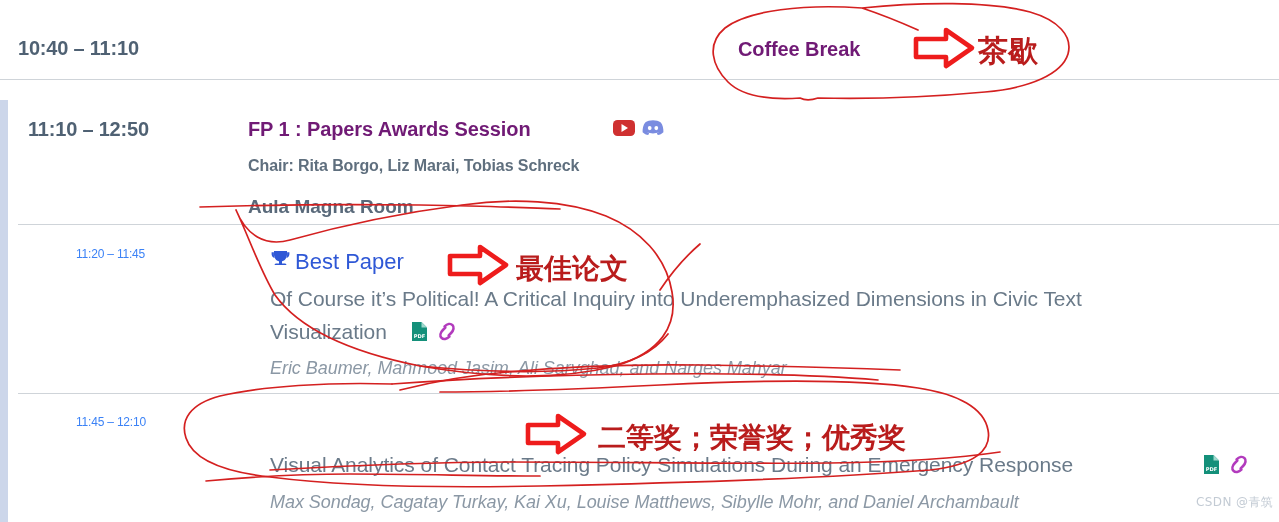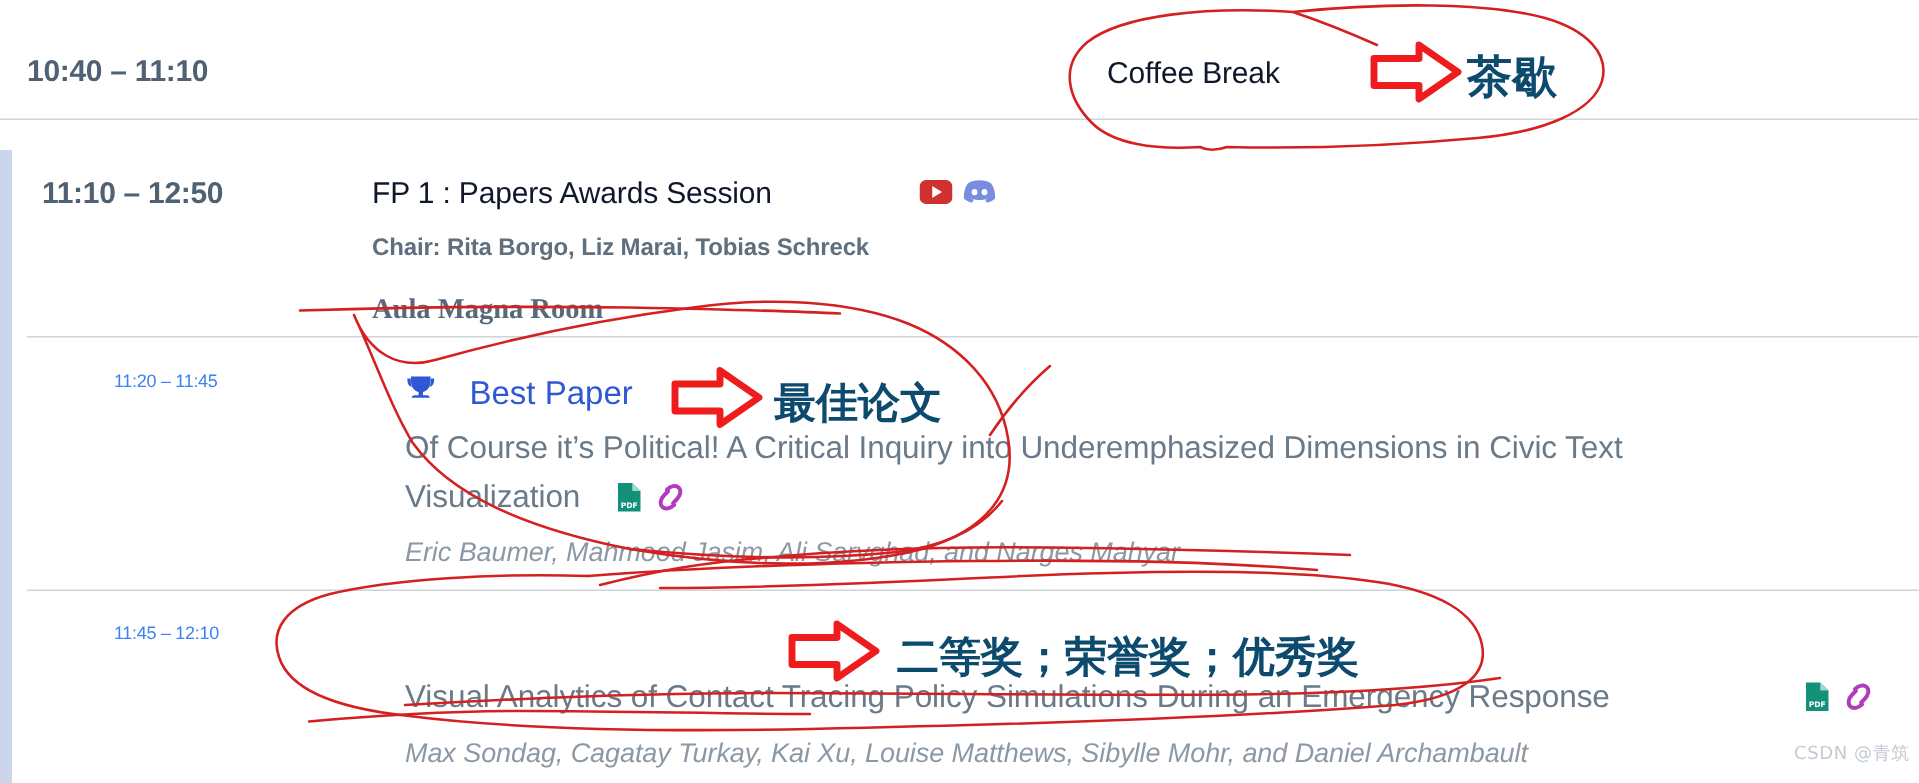--- a/index.html
+++ b/index.html
@@ -27,51 +27,50 @@
     white-space:nowrap;
   }
   .time.sub{
     font-weight:normal;
     font-size:12px;
     color:#3b82f6;
   }
 
   .sess-title{
     position:absolute;
-    font-weight:normal;
+    font-weight:bold;
     font-size:20px;
-    color:#0f172a;
+    color:#701a75;
     white-space:nowrap;
     letter-spacing:-0.1px;
   }
   .sess-chair{
     position:absolute;
     font-weight:bold;
     font-size:16px;
     color:#5f6f7e;
     white-space:nowrap;
     letter-spacing:-0.1px;
   }
   .sess-room{
     position:absolute;
     font-weight:bold;
     font-size:19px;
     color:#59697a;
     white-space:nowrap;
-    font-family:Liberation Serif, serif;
   }
 
   .award{
     position:absolute;
     font-size:22px;
     color:#2f58d6;
     white-space:nowrap;
     display:flex;
     align-items:center;
-    gap:22px;
+    gap:4px;
   }
   .paper-title{
     position:absolute;
     font-size:21px;
     color:#6a7a89;
     white-space:nowrap;
     letter-spacing:-0.05px;
   }
   .authors{
     position:absolute;
@@ -84,21 +83,21 @@
 
   
   .icon{display:inline-block;vertical-align:middle;}
   .inline-icons{position:absolute;display:flex;align-items:center;gap:7px;}
 
   
   #annot{position:absolute;left:0;top:0;width:1279px;height:522px;pointer-events:none;}
 
   .cn{
     position:absolute;
-    color:#0c4a6e;
+    color:#b91c1c;
     font-weight:bold;
     white-space:nowrap;
     font-family:"DejaVu Sans", sans-serif;
   }
 
   .watermark{
     position:absolute;
     font-size:12px;
     color:#c3cbd4;
     white-space:nowrap;

